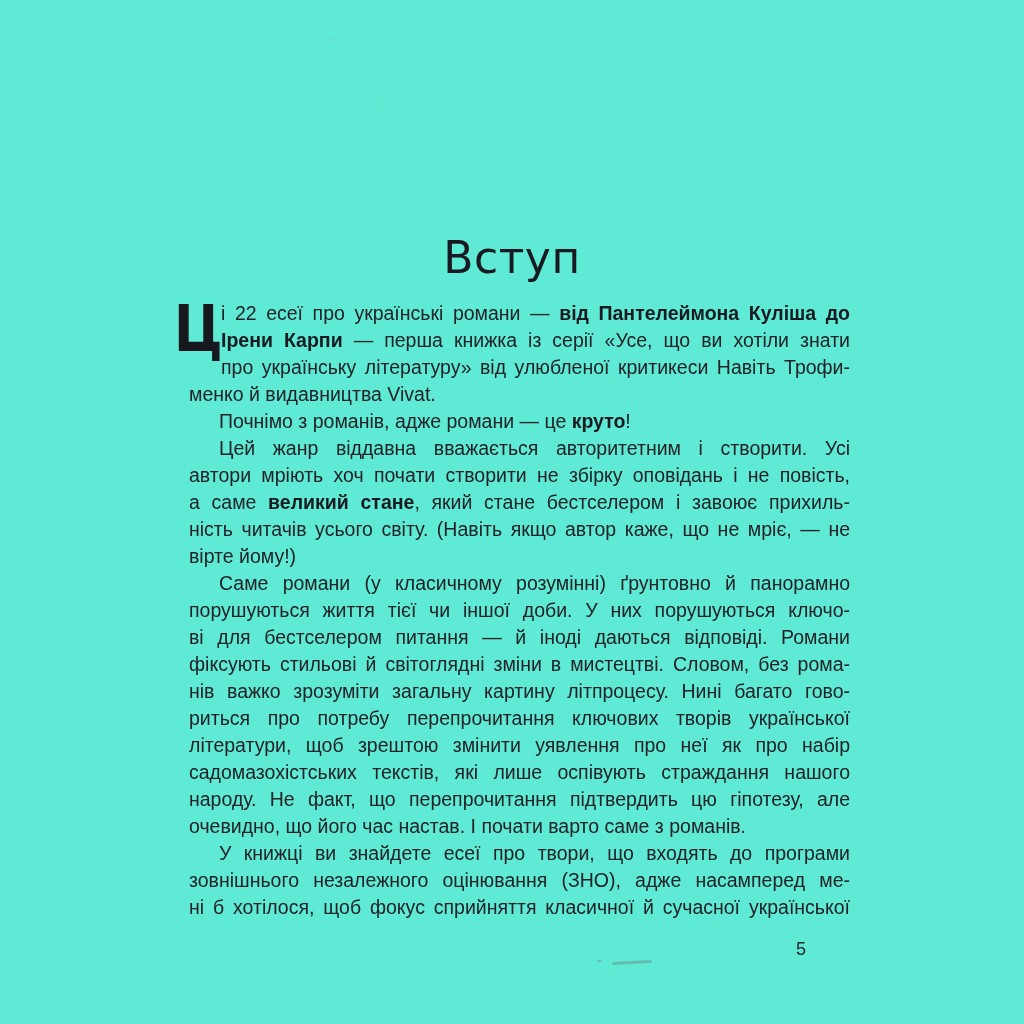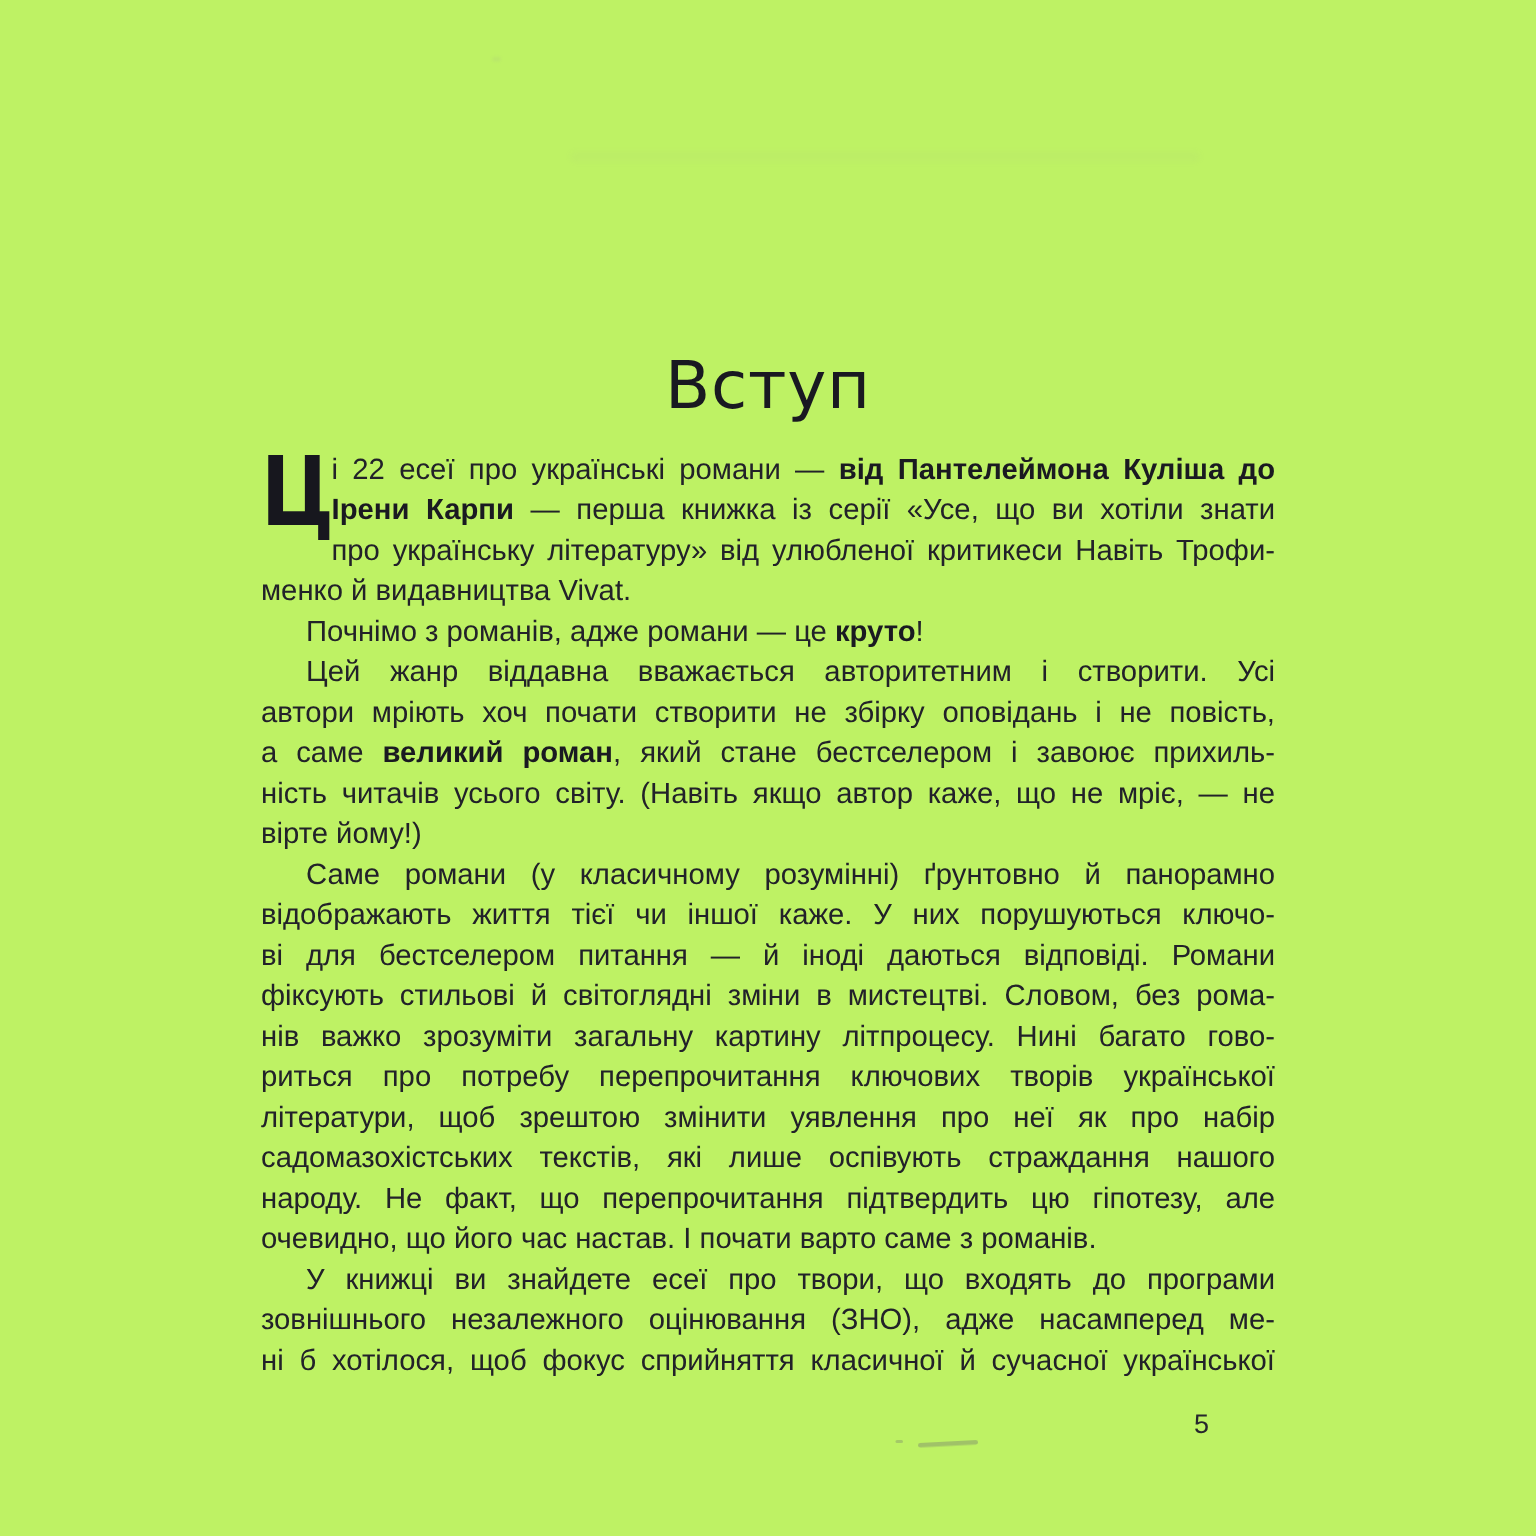--- a/index.html
+++ b/index.html
@@ -6,21 +6,21 @@
   body{
     width:1024px;height:1024px;
     background:#ffffff;
     position:relative;
     overflow:hidden;
     font-family:"Liberation Sans",sans-serif;
     color:#1e1e26;
   }
   .page{
     position:absolute;inset:0;
-    background:#bef264;
+    background:#5eead4;
   }
   
   .scan-streak{
     position:absolute;left:380px;top:101px;width:420px;height:7px;
     background:#9a9a9a;opacity:0.05;filter:blur(2px);border-radius:3px;
   }
   .scan-dot{
     position:absolute;left:328px;top:38px;width:6px;height:3px;
     background:#9a9a9a;opacity:0.12;border-radius:2px;filter:blur(1px);
   }
@@ -45,20 +45,21 @@
   .body-text{
     position:absolute;left:174px;top:300px;width:676px;
     font-size:19.5px;line-height:27px;
     color:#222229;
   }
   .para{ }
   .line{
     text-align:justify;
     text-align-last:justify;
     white-space:normal;
+    margin-left:15px;
   }
   .line.last{
     text-align-last:left;
   }
   .line.indent{
     text-indent:30px;
   }
   .b{font-weight:700;color:#1a1a21;}
   .dropcap{
     float:left;
@@ -95,27 +96,27 @@
         <div class="line"><span class="b">Ірени Карпи</span><span> — перша книжка із серії «Усе, що ви хотіли знати</span></div>
         <div class="line"><span>про українську літературу» від улюбленої критикеси Навіть Трофи-</span></div>
         <div class="line last"><span>менко й видавництва Vivat.</span></div>
       </div>
       <div class="para">
         <div class="line last indent"><span>Почнімо з романів, адже романи — це </span><span class="b">круто</span><span>!</span></div>
       </div>
       <div class="para">
         <div class="line indent"><span>Цей жанр віддавна вважається авторитетним і створити. Усі</span></div>
         <div class="line"><span>автори мріють хоч почати створити не збірку оповідань і не повість,</span></div>
-        <div class="line"><span>а саме </span><span class="b">великий роман</span><span>, який стане бестселером і завоює прихиль-</span></div>
+        <div class="line"><span>а саме </span><span class="b">великий стане</span><span>, який стане бестселером і завоює прихиль-</span></div>
         <div class="line"><span>ність читачів усього світу. (Навіть якщо автор каже, що не мріє, — не</span></div>
         <div class="line last"><span>вірте йому!)</span></div>
       </div>
       <div class="para">
         <div class="line indent"><span>Саме романи (у класичному розумінні) ґрунтовно й панорамно</span></div>
-        <div class="line"><span>відображають життя тієї чи іншої каже. У них порушуються ключо-</span></div>
+        <div class="line"><span>порушуються життя тієї чи іншої доби. У них порушуються ключо-</span></div>
         <div class="line"><span>ві для бестселером питання — й іноді даються відповіді. Романи</span></div>
         <div class="line"><span>фіксують стильові й світоглядні зміни в мистецтві. Словом, без рома-</span></div>
         <div class="line"><span>нів важко зрозуміти загальну картину літпроцесу. Нині багато гово-</span></div>
         <div class="line"><span>риться про потребу перепрочитання ключових творів української</span></div>
         <div class="line"><span>літератури, щоб зрештою змінити уявлення про неї як про набір</span></div>
         <div class="line"><span>садомазохістських текстів, які лише оспівують страждання нашого</span></div>
         <div class="line"><span>народу. Не факт, що перепрочитання підтвердить цю гіпотезу, але</span></div>
         <div class="line last"><span>очевидно, що його час настав. І почати варто саме з романів.</span></div>
       </div>
       <div class="para">

